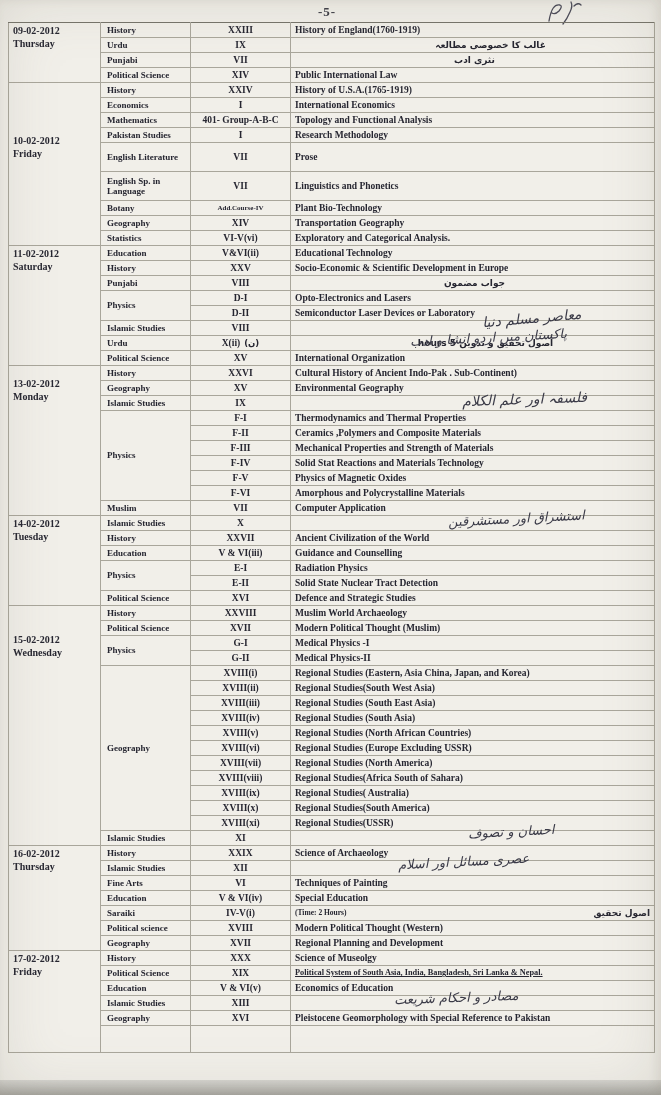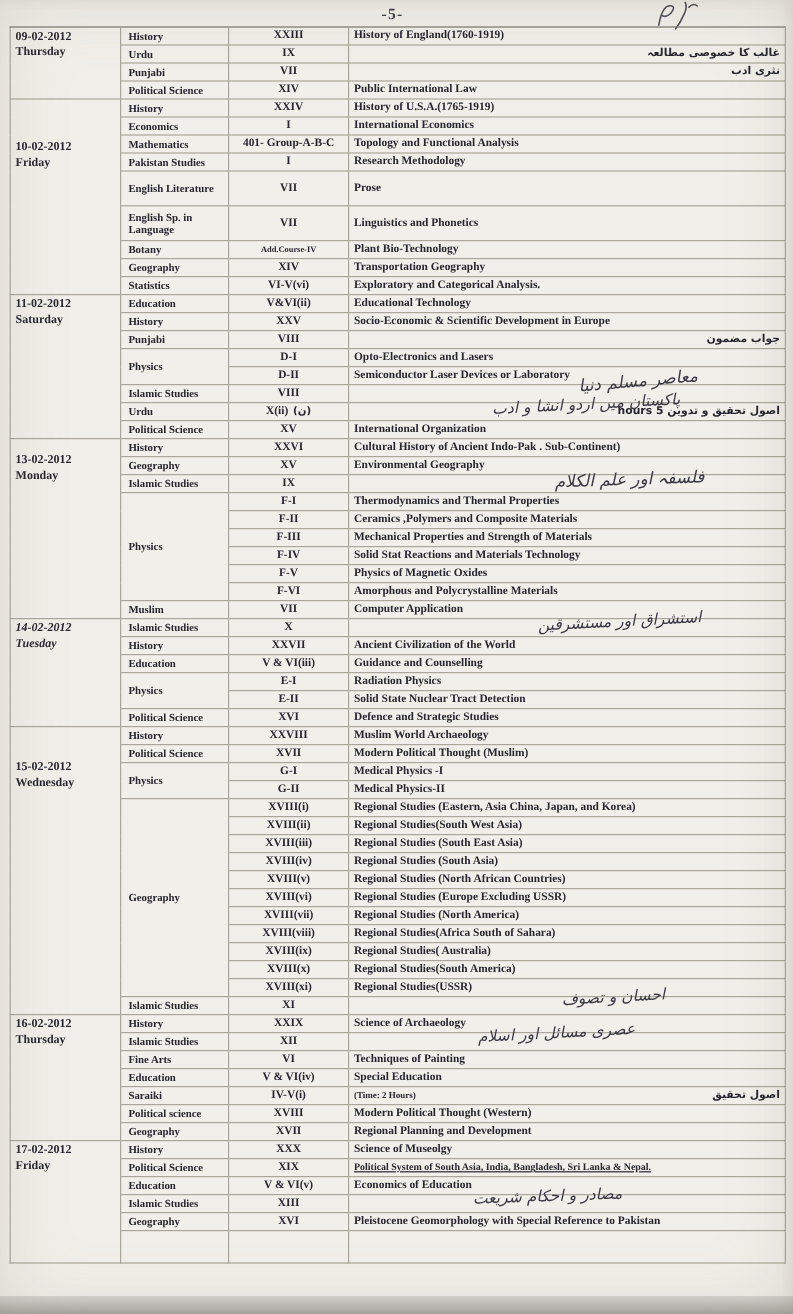--- a/index.html
+++ b/index.html
@@ -31,21 +31,21 @@
   tr.grp td{border-top:1.4px solid #76746a;}
   tr.tall td{height:28px;}
   tr.filler td{height:26px;}
   td.date{vertical-align:top;font-size:10px;line-height:1.25;}
   td.subject{white-space:normal;font-size:9px;padding-left:6px;}
   td.subject.mid{vertical-align:middle;}
   td.paper{text-align:center;font-size:9.5px;}
   td.paper.small{font-size:7px;}
   td.title{font-size:9.5px;}
   td.title.tiny{font-size:8.3px;text-decoration:underline;}
-  td.title.rtl{direction:rtl;text-align:right;font-family:"DejaVu Sans",sans-serif;font-size:9px;}
+  td.title.rtl{direction:rtl;text-align:center;font-family:"DejaVu Sans",sans-serif;font-size:9px;}
   .split{display:flex;justify-content:space-between;align-items:center;}
   .split .tl{font-size:7.5px;}
   .split .tr{font-family:"DejaVu Sans",sans-serif;font-size:9px;}
   .hand{
     position:absolute;font-family:"DejaVu Sans",sans-serif;font-style:italic;
     color:#3a3a47;white-space:nowrap;pointer-events:none;
   }
   .scan-strip{
     position:absolute;left:0;bottom:0;width:661px;height:15px;
     background:linear-gradient(#d6d5d0,#abaaa5);
@@ -89,21 +89,21 @@
         <td class="subject">Punjabi</td>
         <td class="paper">VII</td>
         <td class="title rtl" style="padding-left: 8px; margin-left: 19px;">نثری ادب</td>
       </tr>
       <tr>
         <td class="subject">Political Science</td>
         <td class="paper">XIV</td>
         <td class="title">Public International Law</td>
       </tr>
       <tr class="grp">
-        <td class="date" rowspan="9" style="padding-top: 34px;">
+        <td class="date" rowspan="9" style="padding-top: 52px;">
           <div>10-02-2012</div>
           <div>Friday</div>
         </td>
         <td class="subject">History</td>
         <td class="paper">XXIV</td>
         <td class="title">History of U.S.A.(1765-1919)</td>
       </tr>
       <tr>
         <td class="subject">Economics</td>
         <td class="paper">I</td>
@@ -230,21 +230,21 @@
       <tr>
         <td class="paper">F-VI</td>
         <td class="title">Amorphous and Polycrystalline Materials</td>
       </tr>
       <tr>
         <td class="subject">Muslim</td>
         <td class="paper">VII</td>
         <td class="title">Computer Application</td>
       </tr>
       <tr class="grp">
-        <td class="date" rowspan="6" style="padding-top: 2px; font-style: italic;">
+        <td class="date" rowspan="6" style="padding-top: 2px;">
           <div>14-02-2012</div>
           <div>Tuesday</div>
         </td>
         <td class="subject">Islamic Studies</td>
         <td class="paper">X</td>
         <td class="title"></td>
       </tr>
       <tr>
         <td class="subject">History</td>
         <td class="paper">XXVII</td>

